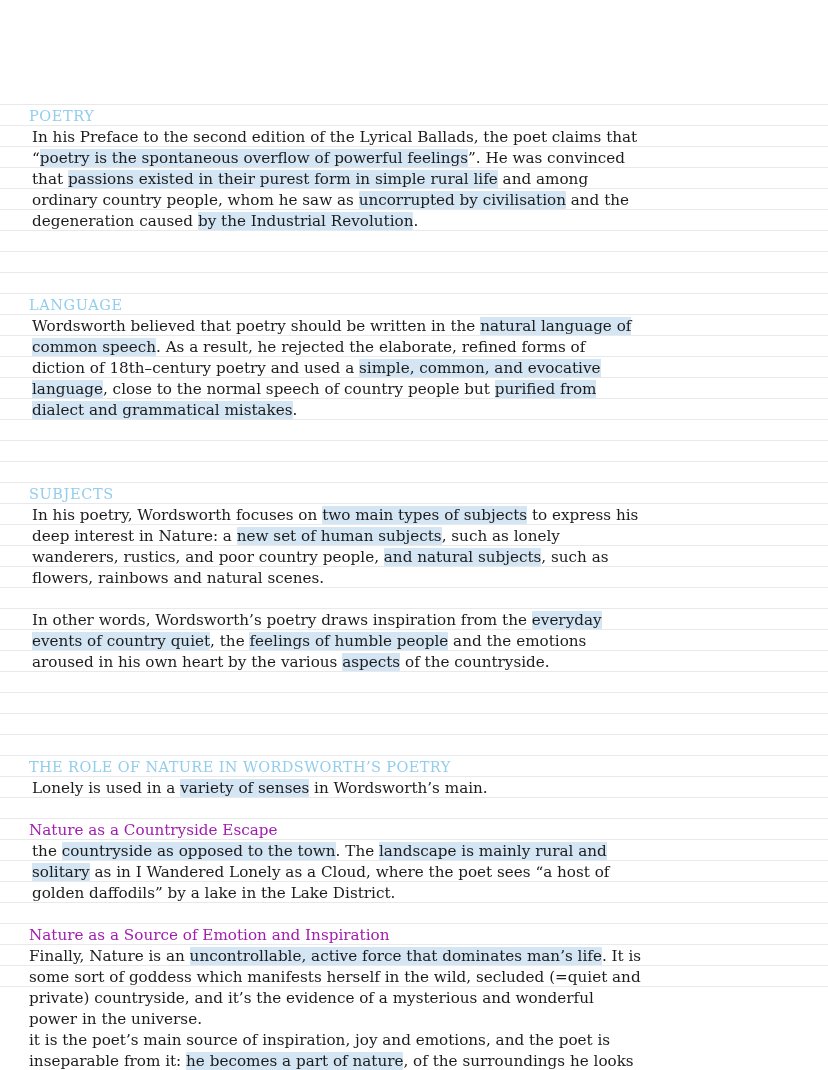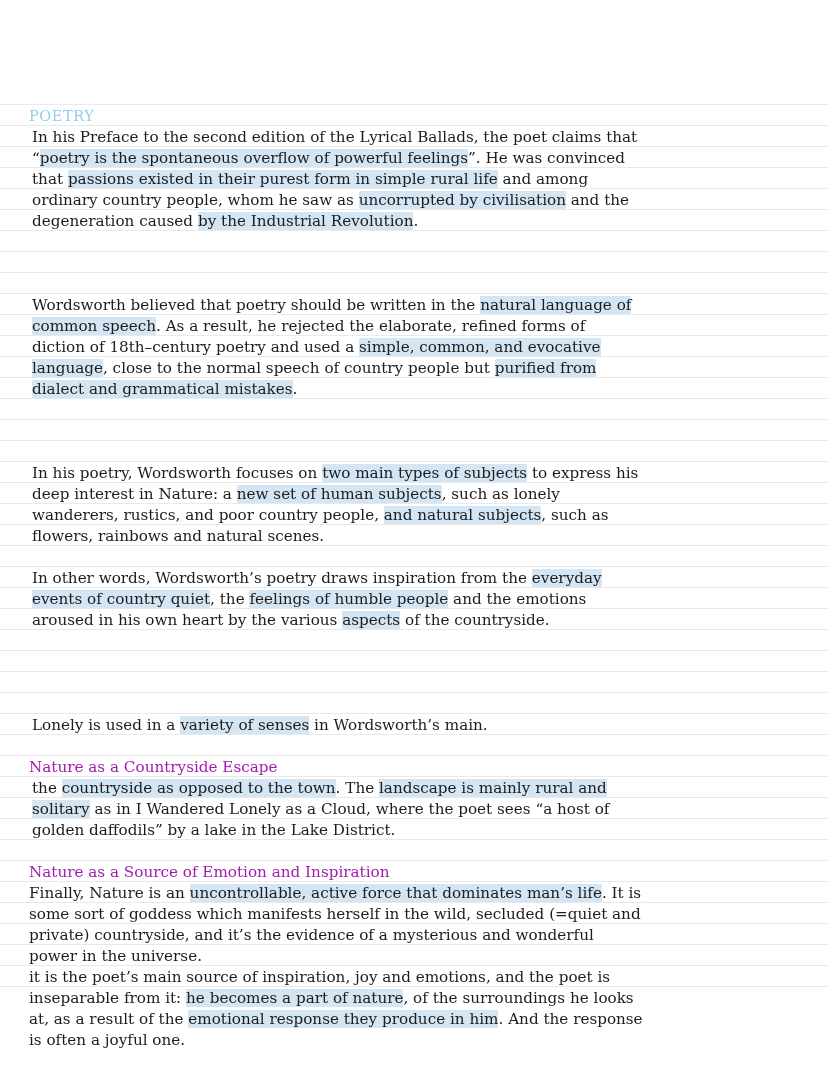--- a/index.html
+++ b/index.html
@@ -142,34 +142,37 @@
   <div class="content">
 
     <div class="section">
       <div class="sec-heading">POETRY</div>
       <p class="body indent"><span>In his Preface to the second edition of the Lyrical Ballads, the poet claims that “</span><span class="hl">poetry is the spontaneous overflow of powerful feelings</span><span>”. He was convinced that </span><span class="hl">passions existed in their purest form in simple rural life</span><span> and among ordinary country people, whom he saw as </span><span class="hl">uncorrupted by civilisation</span><span> and the degeneration caused </span><span class="hl">by the Industrial Revolution</span><span>.</span></p>
     </div>
 
     <div class="gap-63"></div>
 
     <div class="section">
+      <div class="sec-heading">LANGUAGE</div>
       <p class="body indent"><span>Wordsworth believed that poetry should be written in the </span><span class="hl">natural language of common speech</span><span>. As a result, he rejected the elaborate, refined forms of diction of 18th–century poetry and used a </span><span class="hl">simple, common, and evocative language</span><span>, close to the normal speech of country people but </span><span class="hl">purified from dialect and grammatical mistakes</span><span>.</span></p>
     </div>
 
     <div class="gap-63"></div>
 
     <div class="section">
+      <div class="sec-heading">SUBJECTS</div>
       <p class="body indent"><span>In his poetry, Wordsworth focuses on </span><span class="hl">two main types of subjects</span><span> to express his deep interest in Nature: a </span><span class="hl">new set of human subjects</span><span>, such as lonely wanderers, rustics, and poor country people, </span><span class="hl">and natural subjects</span><span>, such as flowers, rainbows and natural scenes.</span></p>
       <div class="gap-21"></div>
       <p class="body indent"><span>In other words, Wordsworth’s poetry draws inspiration from the </span><span class="hl">everyday events of country quiet</span><span>, the </span><span class="hl">feelings of humble people</span><span> and the emotions aroused in his own heart by the various </span><span class="hl">aspects</span><span> of the countryside.</span></p>
     </div>
 
     <div class="gap-84"></div>
 
     <div class="section">
+      <div class="sec-heading wide">THE ROLE OF NATURE IN WORDSWORTH’S POETRY</div>
       <p class="body indent"><span>Lonely is used in a </span><span class="hl">variety of senses</span><span> in Wordsworth’s main.</span></p>
 
       <div class="gap-21"></div>
 
       <div class="sub-heading">Nature as a Countryside Escape</div>
       <p class="body indent"><span>the </span><span class="hl">countryside as opposed to the town</span><span>. The </span><span class="hl">landscape is mainly rural and solitary</span><span> as in I Wandered Lonely as a Cloud, where the poet sees “a host of golden daffodils” by a lake in the Lake District.</span></p>
 
       <div class="gap-21"></div>
 
       <div class="sub-heading">Nature as a Source of Emotion and Inspiration</div>

